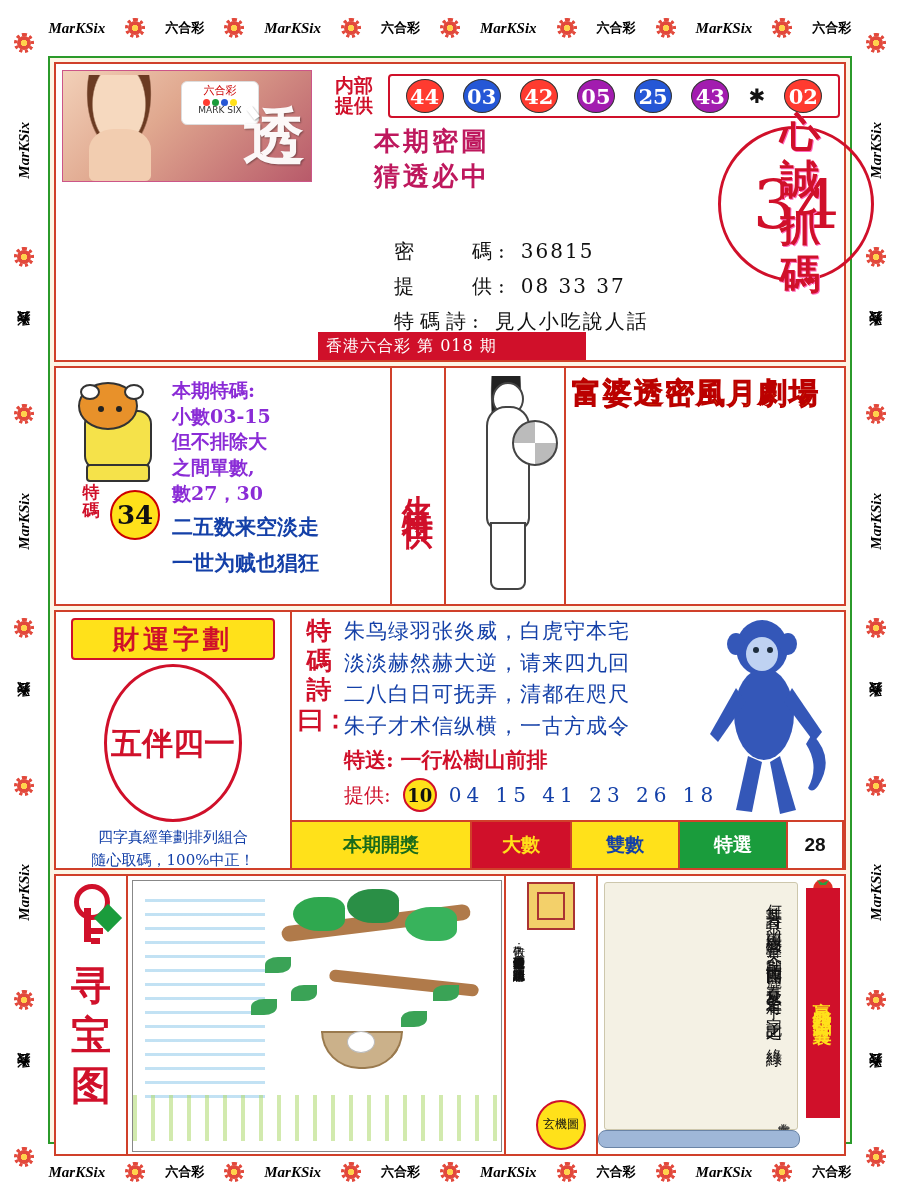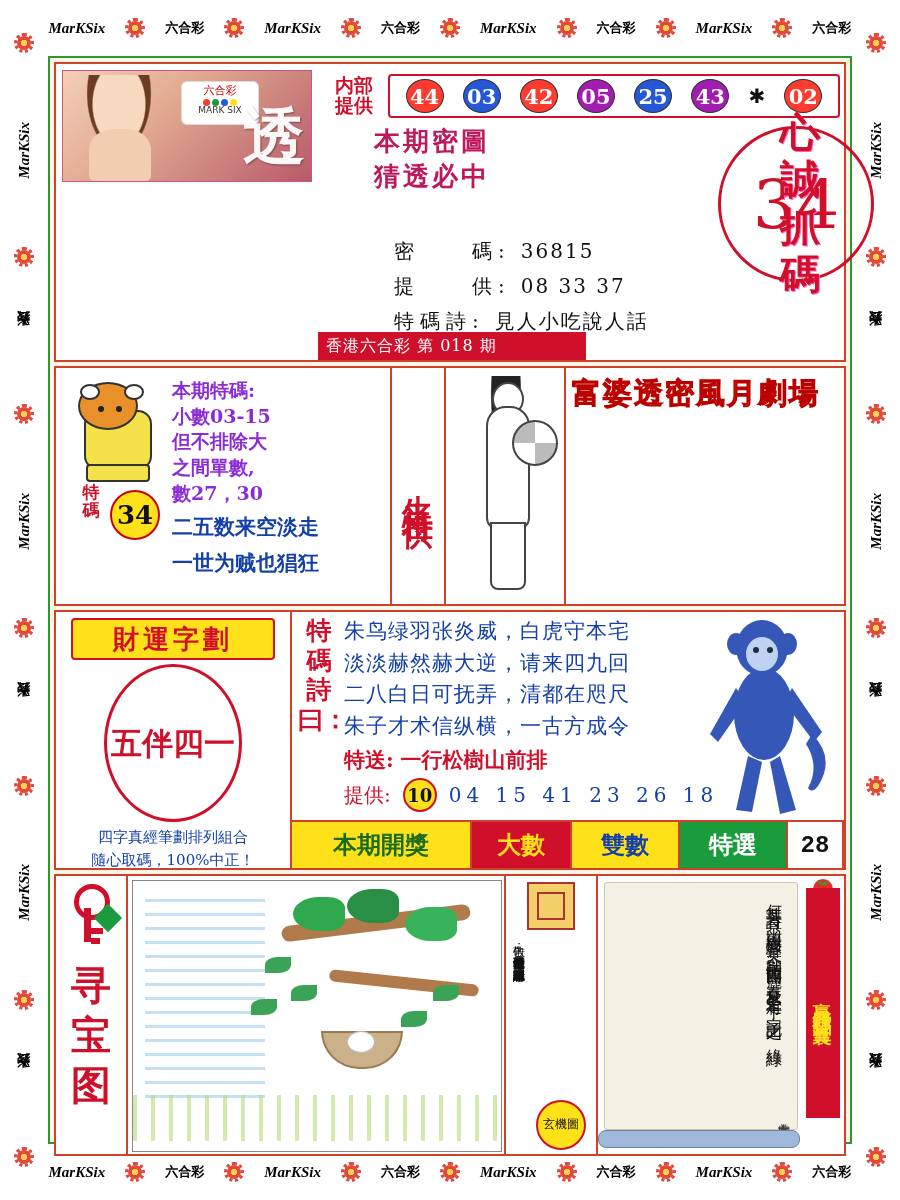--- a/index.html
+++ b/index.html
@@ -221,22 +221,22 @@
     background:#ffe11a;border:2px solid #d0102a;color:#111;font-size:18px;font-weight:bold;
   }
   .monkey{
     position:absolute;right:2px;top:2px;width:150px;height:210px;opacity:.95;
   }
   .result-bar{
     position:absolute;left:236px;right:0;bottom:0;height:46px;border-top:2px solid #d0402a;
     display:flex;align-items:stretch;background:#fff;
   }
   .result-bar .cell{
-    display:flex;align-items:center;justify-content:center;font-family:Liberation Mono, monospace;
-    font-weight:bold;font-size:24px;border-right:2px solid #d0402a;box-sizing:border-box;
+    display:flex;align-items:center;justify-content:center;font-family:Liberation Sans, sans-serif;
+    font-weight:bold;font-size:19px;border-right:2px solid #d0402a;box-sizing:border-box;
   }
   .rb-title{width:180px;background:#ffe11a;color:#1a6b1a;}
   .rb-a{width:100px;background:#d0102a;color:#ffe11a;}
   .rb-b{width:108px;background:#ffe11a;color:#1440a8;}
   .rb-c{width:108px;background:#1a9c3c;color:#fff;}
   .rb-d{flex:1;background:#fff;color:#111;font-size:34px;border-right:none;}
 
   
   .sec4{height:282px;display:flex;}
   .col-key{width:70px;border-right:2px solid #d0402a;position:relative;}

